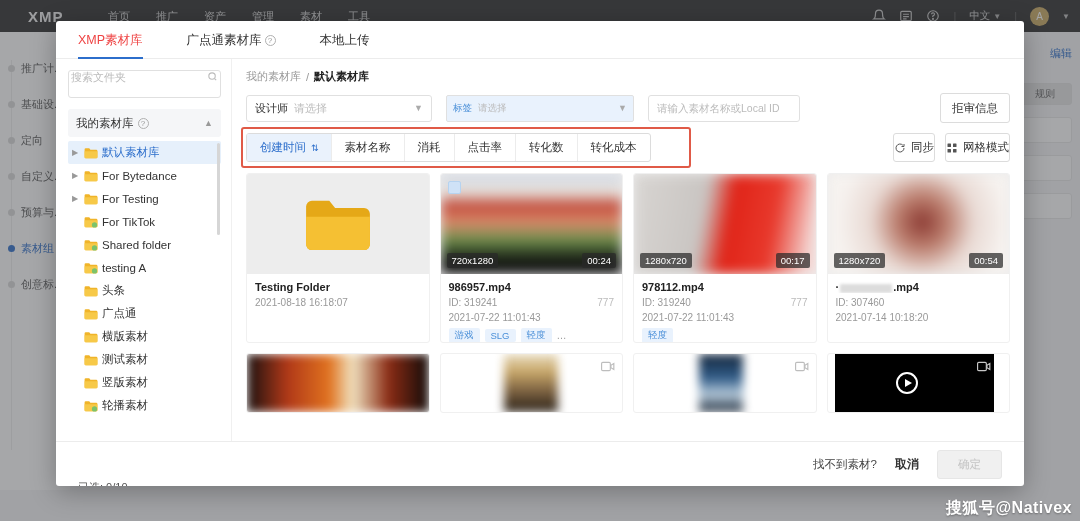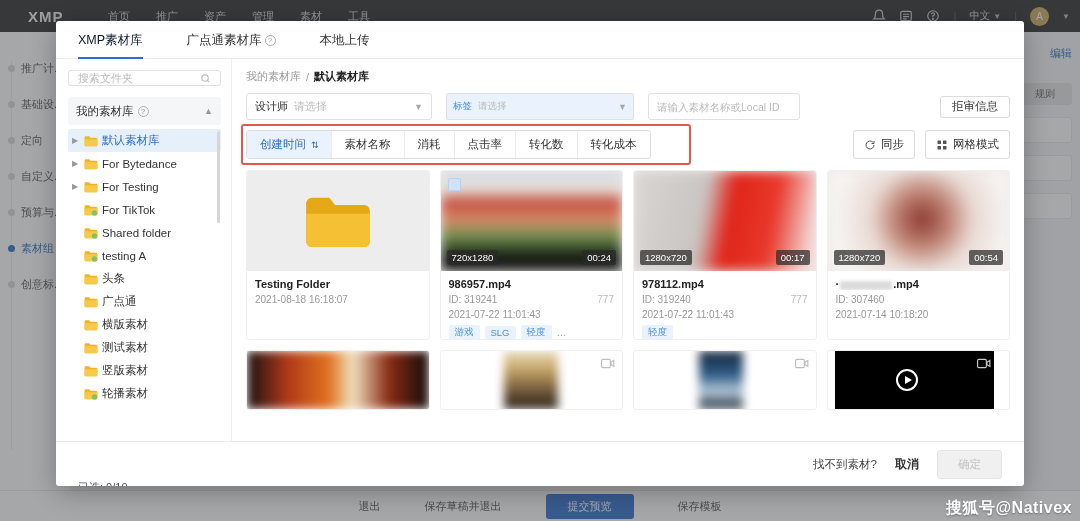--- a/index.html
+++ b/index.html
@@ -76,39 +76,39 @@
     display: flex; flex-direction: column; overflow: hidden;
   }
   .modal-tabs {
     height: 38px; border-bottom: 1px solid #ececec; display: flex; align-items: flex-end;
     padding: 0 22px; gap: 44px; flex: none;
   }
   .mtab {
     font-size: 12.5px; color: #333; padding-bottom: 9px; position: relative;
     display: flex; align-items: center; gap: 3px;
   }
-  .mtab.active { color: #0f172a; }
+  .mtab.active { color: #ef4444; }
   .mtab.active::after {
     content: ""; position: absolute; left: 0; right: 0; bottom: -1px; height: 2px; background: #2c6ecb;
   }
   .q-ic {
     width: 11px; height: 11px; border-radius: 50%; border: 1px solid #b0b0b0;
     font-size: 8px; color: #999; display: inline-flex; align-items: center; justify-content: center;
   }
 
   .modal-body { flex: 1; display: flex; min-height: 0; }
 
   
   .side {
     width: 176px; flex: none; border-right: 1px solid #f0f0f0; padding: 11px 10px 0 12px;
     display: flex; flex-direction: column; min-height: 0;
   }
   .side-search {
-    height: 16px; border: 1px solid #e0e0e0; border-radius: 3px; display: flex;
-    align-items: center; padding: 0 9px; gap: 4px;
+    height: 28px; border: 1px solid #e0e0e0; border-radius: 3px; display: flex;
+    align-items: flex-start; padding: 0 2px; gap: 4px;
   }
   .side-search input {
     border: none; outline: none; font-size: 11px; width: 100%; color: #333;
     font-family: inherit; background: transparent;
   }
   .side-search input::placeholder { color: #bbb; }
   .srch-ic { width: 11px; height: 11px; color: #bbb; flex: none; }
   .lib-head {
     margin-top: 11px; height: 28px; background: #f5f6f8; border-radius: 3px;
     display: flex; align-items: center; padding: 0 8px; gap: 4px;
@@ -143,21 +143,21 @@
   .fsel.tag { width: 188px; }
   .fsearch {
     height: 27px; width: 152px; border: 1px solid #e0e0e0; border-radius: 3px;
     display: flex; align-items: center; padding: 0 8px;
   }
   .fsearch input {
     border: none; outline: none; width: 100%; font-size: 10.5px; font-family: inherit; background: transparent;
   }
   .fsearch input::placeholder { color: #bbb; }
   .btn-reject {
-    margin-left: auto; height: 22px; border: 1px solid #dcdcdc; border-radius: 3px;
+    margin-left: auto; height: 30px; border: 1px solid #dcdcdc; border-radius: 3px;
     font-size: 11.5px; color: #333; display: flex; align-items: center; padding: 0 11px;
   }
 
   .sortrow { display: flex; align-items: center; margin-top: 10px; position: relative; }
   .sortbox {
     border: 1px solid #dcdcdc; border-radius: 3px; display: flex; height: 29px; overflow: hidden;
   }
   .sortitem {
     display: flex; align-items: center; gap: 5px; padding: 0 13px; font-size: 11.5px; color: #333;
     border-right: 1px solid #ececec;
@@ -165,21 +165,21 @@
   .sortitem:last-child { border-right: none; }
   .sortitem.active { background: #eaf2fc; color: #2c6ecb; }
   .sorticon { font-size: 9px; color: #2c6ecb; letter-spacing: -1px; }
   .redbox {
     position: absolute; left: -5px; top: -6px; width: 450px; height: 41px;
     border: 2px solid #e05a47; border-radius: 3px; pointer-events: none;
   }
   .rightbtns { margin-left: auto; display: flex; gap: 10px; }
   .obtn {
     height: 29px; border: 1px solid #dcdcdc; border-radius: 3px; display: flex; align-items: center;
-    gap: 5px; padding: 0 10px; font-size: 11.5px; color: #333;
+    gap: 5px; padding: 0 0; font-size: 11.5px; color: #333;
   }
   .obtn svg { width: 12px; height: 12px; }
 
   .grid-wrap { margin-top: 11px; flex: 1; min-height: 0; position: relative; overflow: hidden; }
   .grid { display: grid; grid-template-columns: repeat(4, 1fr); gap: 10px; }
   .card {
     border: 1px solid #f0f0f0; border-radius: 3px; background: #fff; height: 170px;
     padding: 0; overflow: hidden; position: relative;
   }
   .thumb {
@@ -328,26 +328,20 @@
       </div>
 
       <div class="bg-right-col">
         <div class="bg-edit">编辑</div>
         <div class="bg-chip">规则</div>
         <div class="bg-box"></div>
         <div class="bg-box"></div>
         <div class="bg-box"></div>
       </div>
 
-      <div class="bg-bottombar">
-        <span class="lnk">退出</span>
-        <span class="lnk">保存草稿并退出</span>
-        <span class="primary">提交预览</span>
-        <span class="lnk">保存模板</span>
-      </div>
     </div>
 
     <div class="dim-overlay"></div>
   </div>
 
   <div class="modal">
 
     <div class="modal-tabs">
       <div class="mtab active">
         <span>XMP素材库</span>

